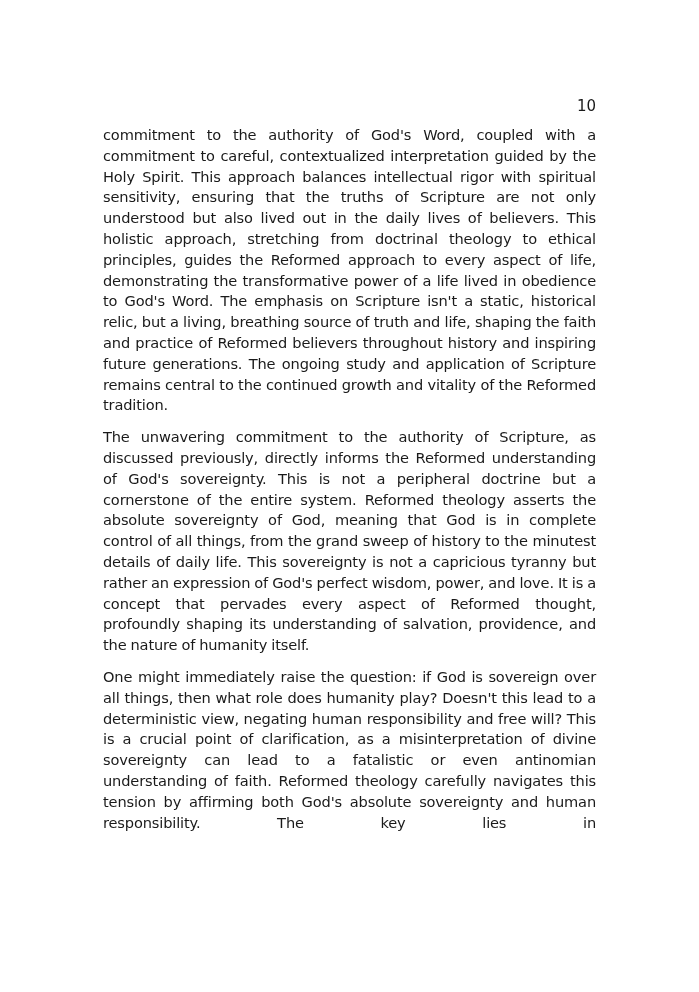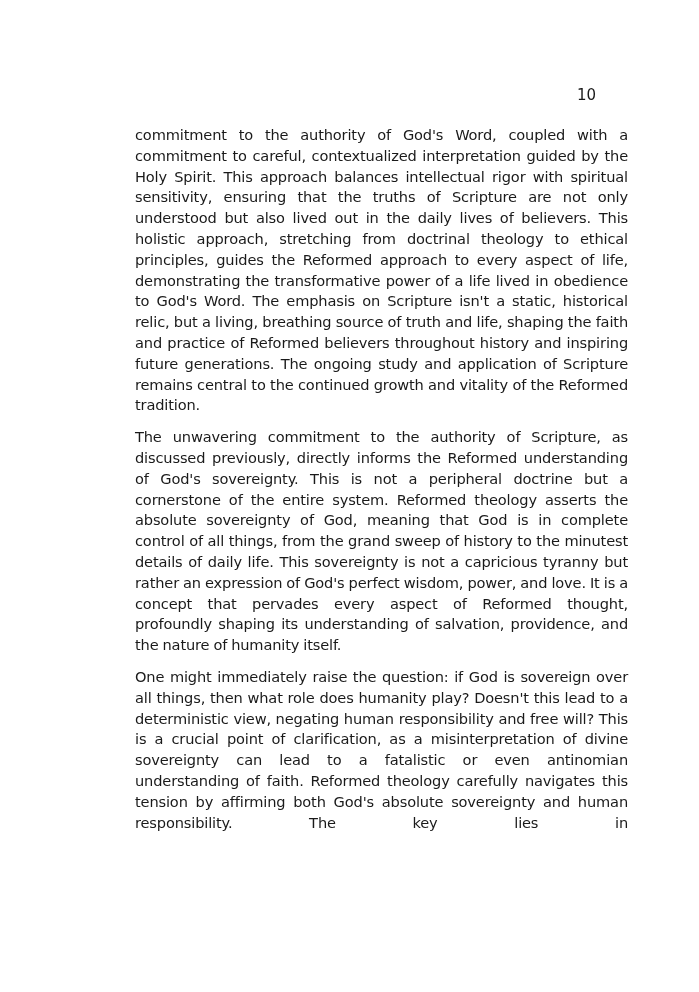--- a/index.html
+++ b/index.html
@@ -10,31 +10,30 @@
     body {
       width: 699px;
       height: 992px;
       position: relative;
       overflow: hidden;
       font-family: "DejaVu Sans", sans-serif;
       color: #1a1a1a;
     }
     .page-number {
       position: absolute;
-      top: 85px;
+      top: 96px;
       right: 103px;
       font-size: 15px;
       line-height: 20px;
     }
     .content {
       position: absolute;
       top: 125px;
       left: 103px;
       width: 493px;
-      margin-left: 32px;
     }
     .content p {
       margin: 0 0 11px 0;
       font-size: 14.6px;
       line-height: 20.8px;
       text-align: justify;
       letter-spacing: -0.15px;
       word-spacing: -0.5px;
     }
     .content p.last {

